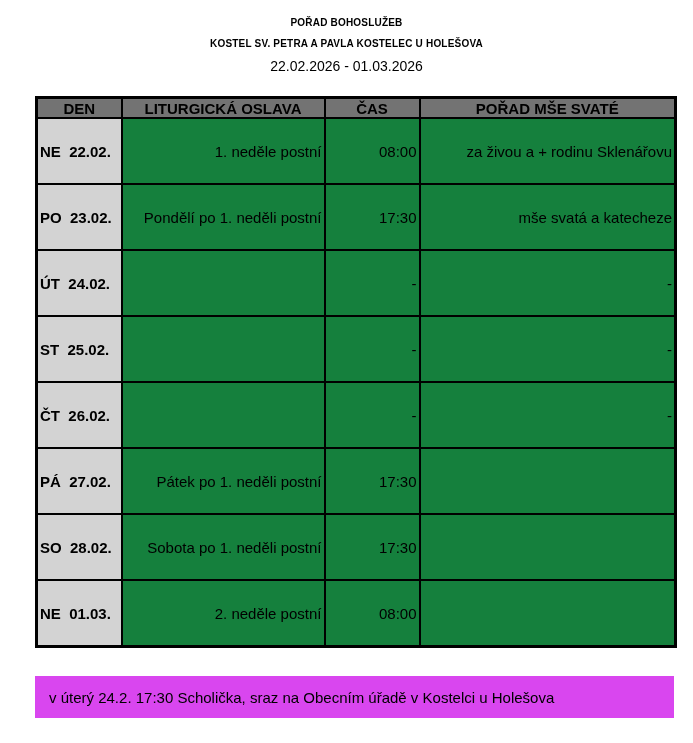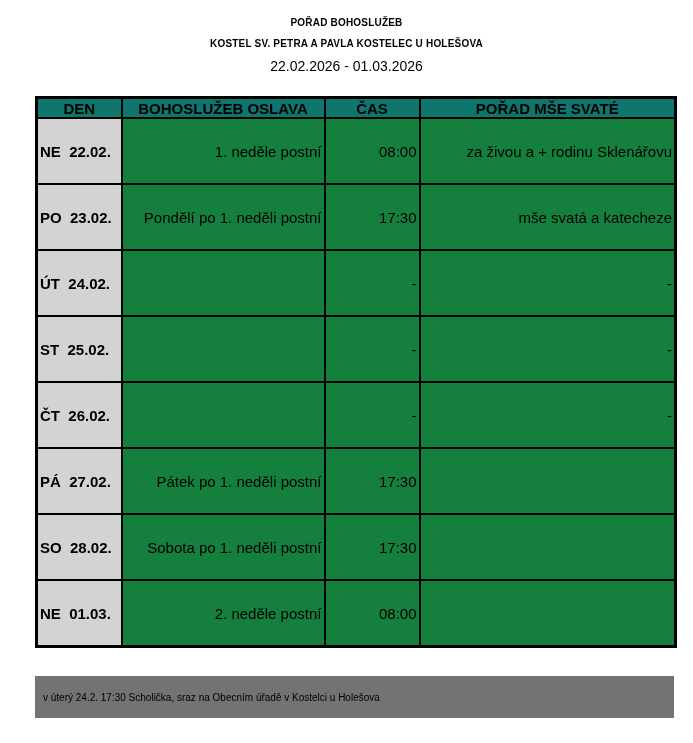--- a/index.html
+++ b/index.html
@@ -42,21 +42,21 @@
     border-collapse: collapse;
     table-layout: fixed;
     border: 3px solid #000000;
   }
   table.schedule th, table.schedule td {
     border: 2px solid #000000;
     font-size: 15px;
     overflow: hidden;
   }
   table.schedule th {
-    background: #0f766e;
+    background: #737373;
     font-weight: bold;
     height: 18px;
     padding: 0 12px;
     text-align: center;
   }
   table.schedule td {
     height: 64px;
     text-align: right;
     padding: 0 2px;
     background: #15803d;
@@ -70,26 +70,26 @@
   col.c-den   { width: 85px; }
   col.c-oslava{ width: 203px; }
   col.c-cas   { width: 95px; }
   col.c-umysl { width: 256px; }
   .note {
     position: absolute;
     left: 35px;
     top: 676px;
     width: 639px;
     height: 42px;
-    background: #737373;
+    background: #d946ef;
     box-sizing: border-box;
     display: flex;
     align-items: center;
-    padding-left: 8px;
-    font-size: 10px;
+    padding-left: 14px;
+    font-size: 15px;
   }
 </style>
 </head>
 <body>
 
 <div class="page">
 
   <div class="header">
     <div class="title">POŘAD BOHOSLUŽEB</div>
     <div class="subtitle">KOSTEL SV. PETRA A PAVLA KOSTELEC U HOLEŠOVA</div>
@@ -99,21 +99,21 @@
   <table class="schedule">
     <colgroup>
       <col class="c-den">
         <col class="c-oslava">
         <col class="c-cas">
         <col class="c-umysl">
     </colgroup>
     <thead>
       <tr>
         <th>DEN</th>
-        <th>BOHOSLUŽEB OSLAVA</th>
+        <th>LITURGICKÁ OSLAVA</th>
         <th>ČAS</th>
         <th>POŘAD MŠE SVATÉ</th>
       </tr>
     </thead>
     <tbody>
       <tr>
         <td class="den">NE  22.02.</td>
         <td>1. neděle postní</td>
         <td>08:00</td>
         <td>za živou a + rodinu Sklenářovu</td>

